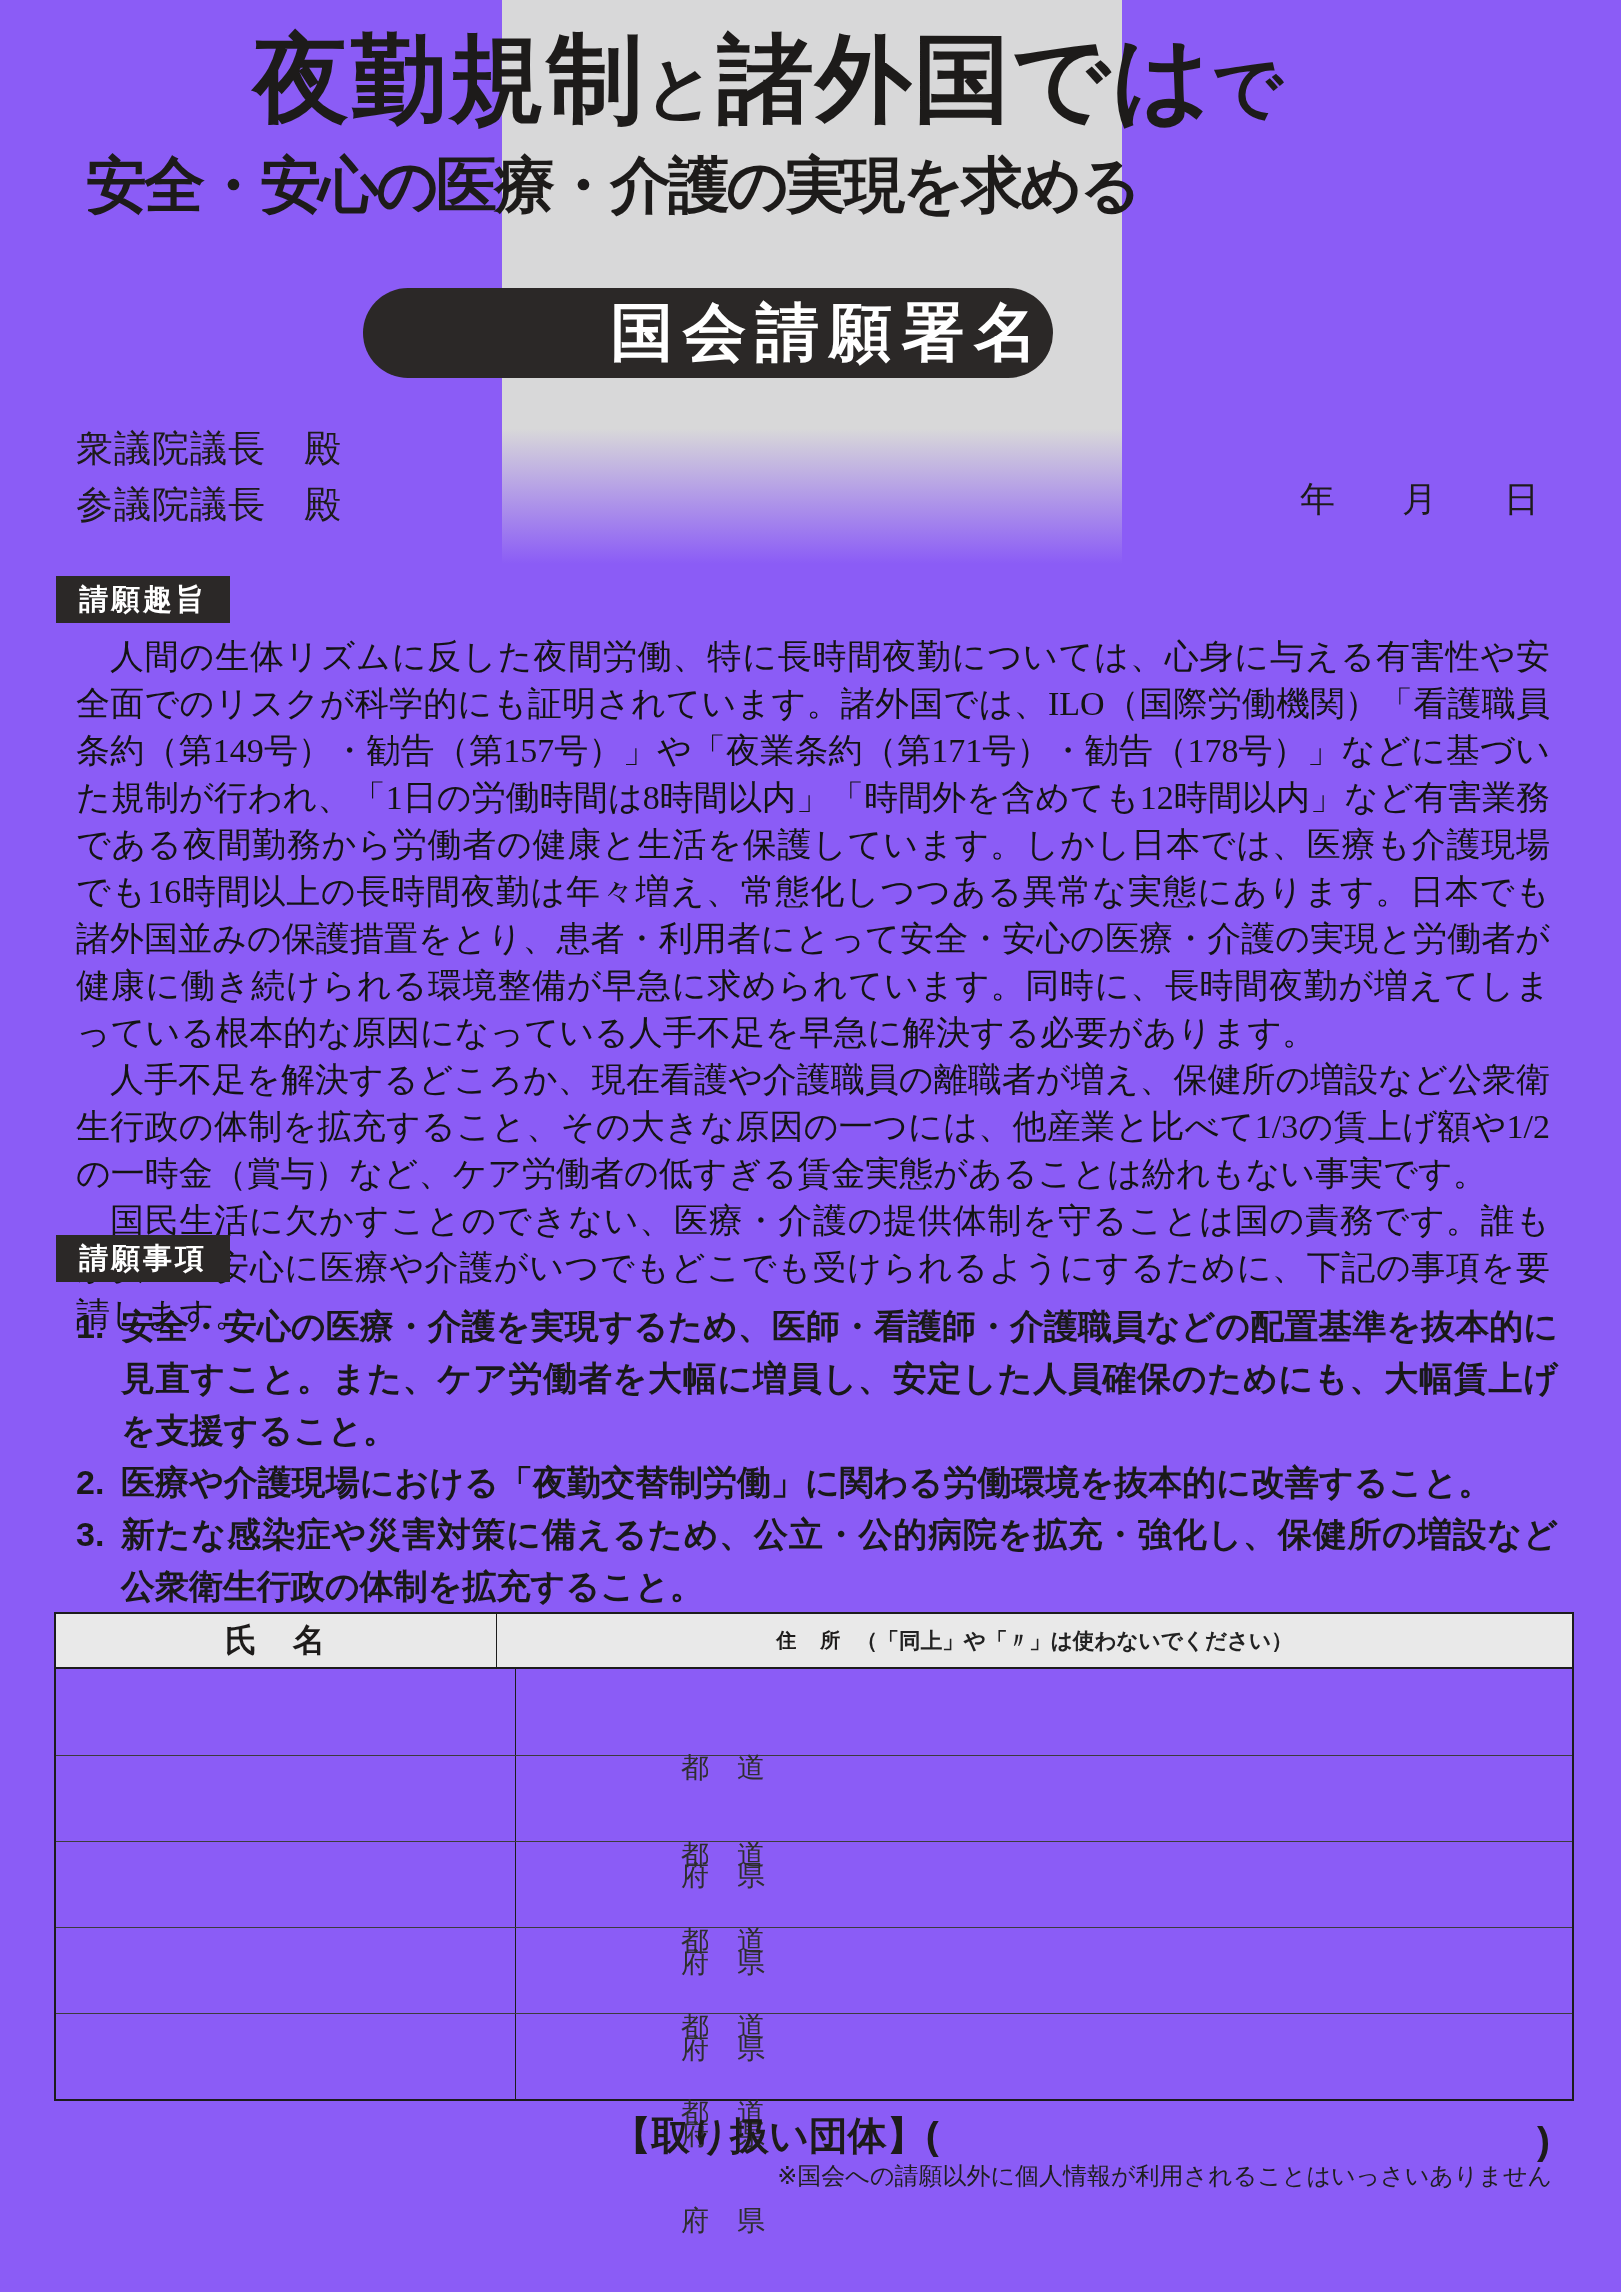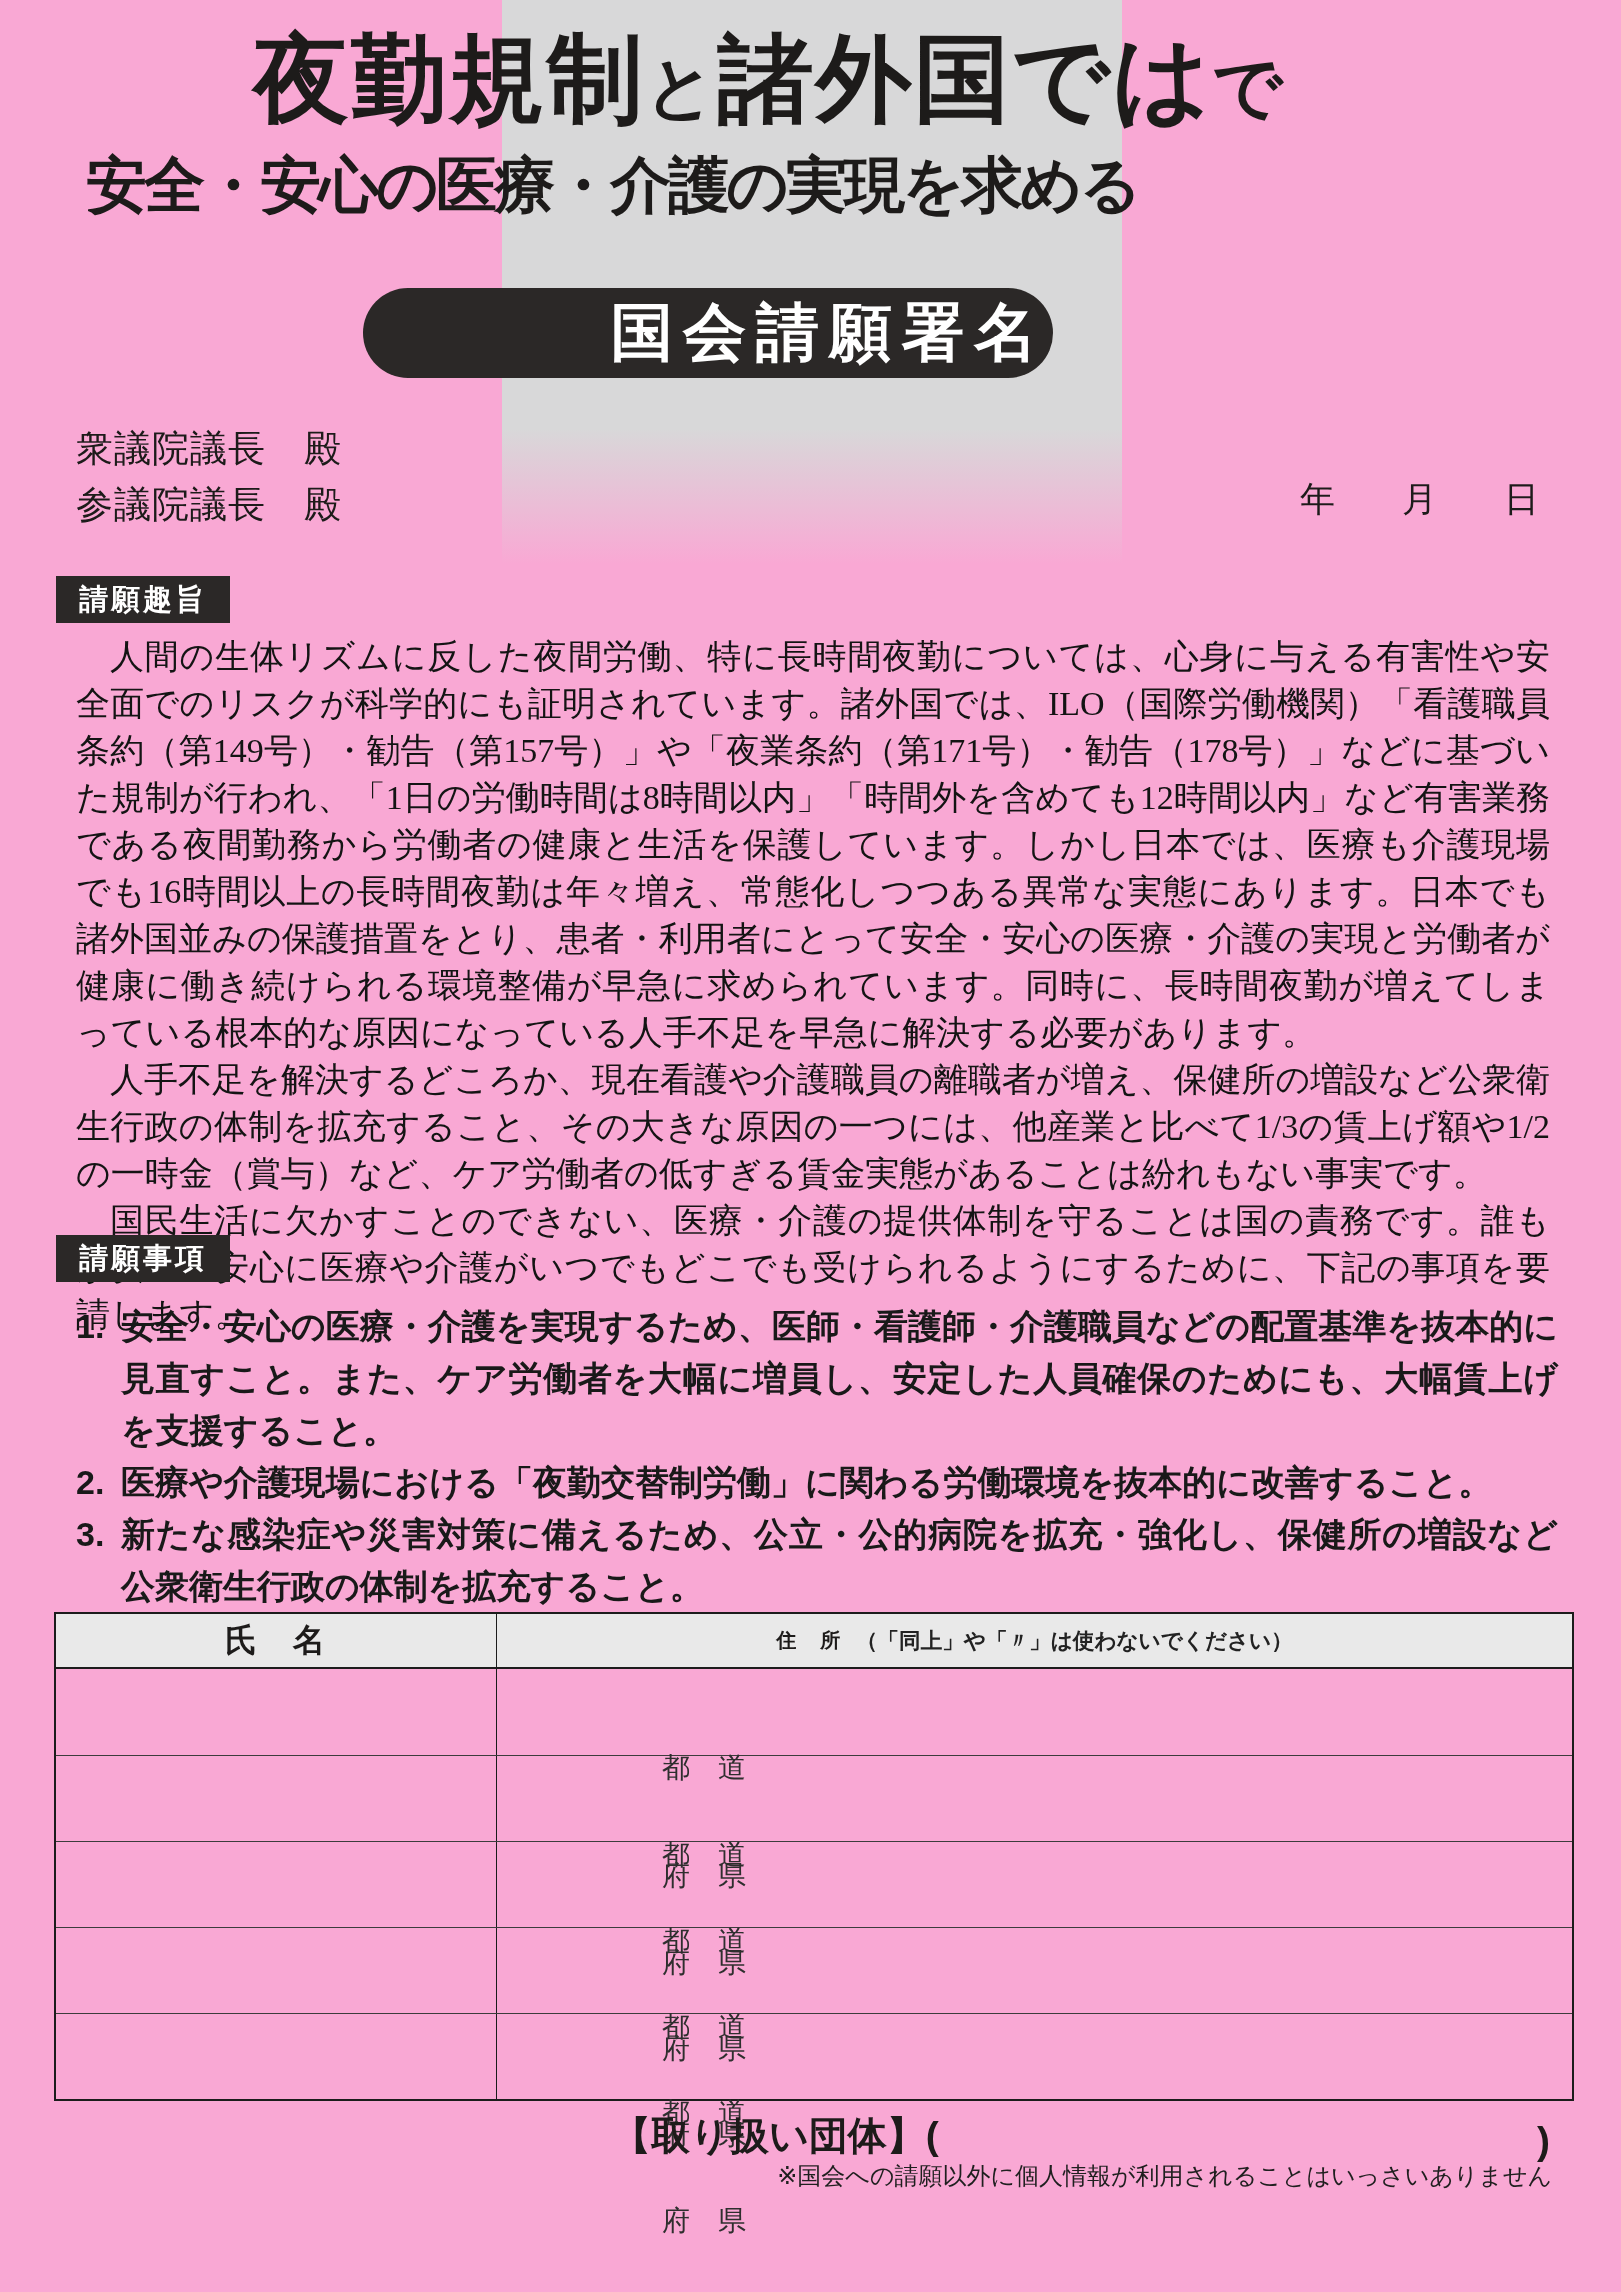--- a/index.html
+++ b/index.html
@@ -6,21 +6,21 @@
     --ink:#1d1b1a;
     --gothic:"Liberation Sans","DejaVu Sans",sans-serif;
     --mincho:"Liberation Serif","DejaVu Serif",serif;
   }
   *{box-sizing:border-box;}
   body{margin:0;background:#9a9a9a;}
   .page{
     position:relative;
     width:1621px;height:2293px;
     margin:0 auto;
-    background:#f9a8d4;
+    background:#8b5cf6;
     overflow:hidden;
     color:var(--ink);
     font-family:var(--gothic);
   }
   
   .gray-band{
     position:absolute;left:502px;top:0;width:620px;height:564px;
     background:linear-gradient(180deg,#d8d8d9 0,#d8d8d9 76%,rgba(216,216,217,0) 100%);
     z-index:0;
   }
@@ -85,21 +85,21 @@
 
   
   .sig-table{
     position:absolute;left:54px;top:1612px;width:1520px;
     border:2.5px solid #1c1c1c;
   }
   .t-header{
     display:flex;height:55px;background:#e9e9e9;
     border-bottom:2.9px solid #1c1c1c;
   }
-  .t-row{display:flex;height:86px;}
+  .t-row{display:flex;height:86px;padding-left:19px;}
   .t-row + .t-row{border-top:1.5px solid #3c3c3c;}
   .c-name{width:441px;flex-shrink:0;border-right:1.5px solid #1c1c1c;}
   .c-addr{flex:1;}
   .t-header .c-name{display:flex;align-items:center;justify-content:center;
     font-size:32px;font-weight:700;letter-spacing:2px;}
   .t-header .c-addr{display:flex;align-items:center;justify-content:center;gap:13.7px;}
   .t-header .addr-title{font-size:20px;font-weight:700;letter-spacing:2px;}
   .t-header .addr-note{font-size:21.6px;font-weight:600;color:#222;}
   .t-row .c-addr{position:relative;}
   .pref-hint{

